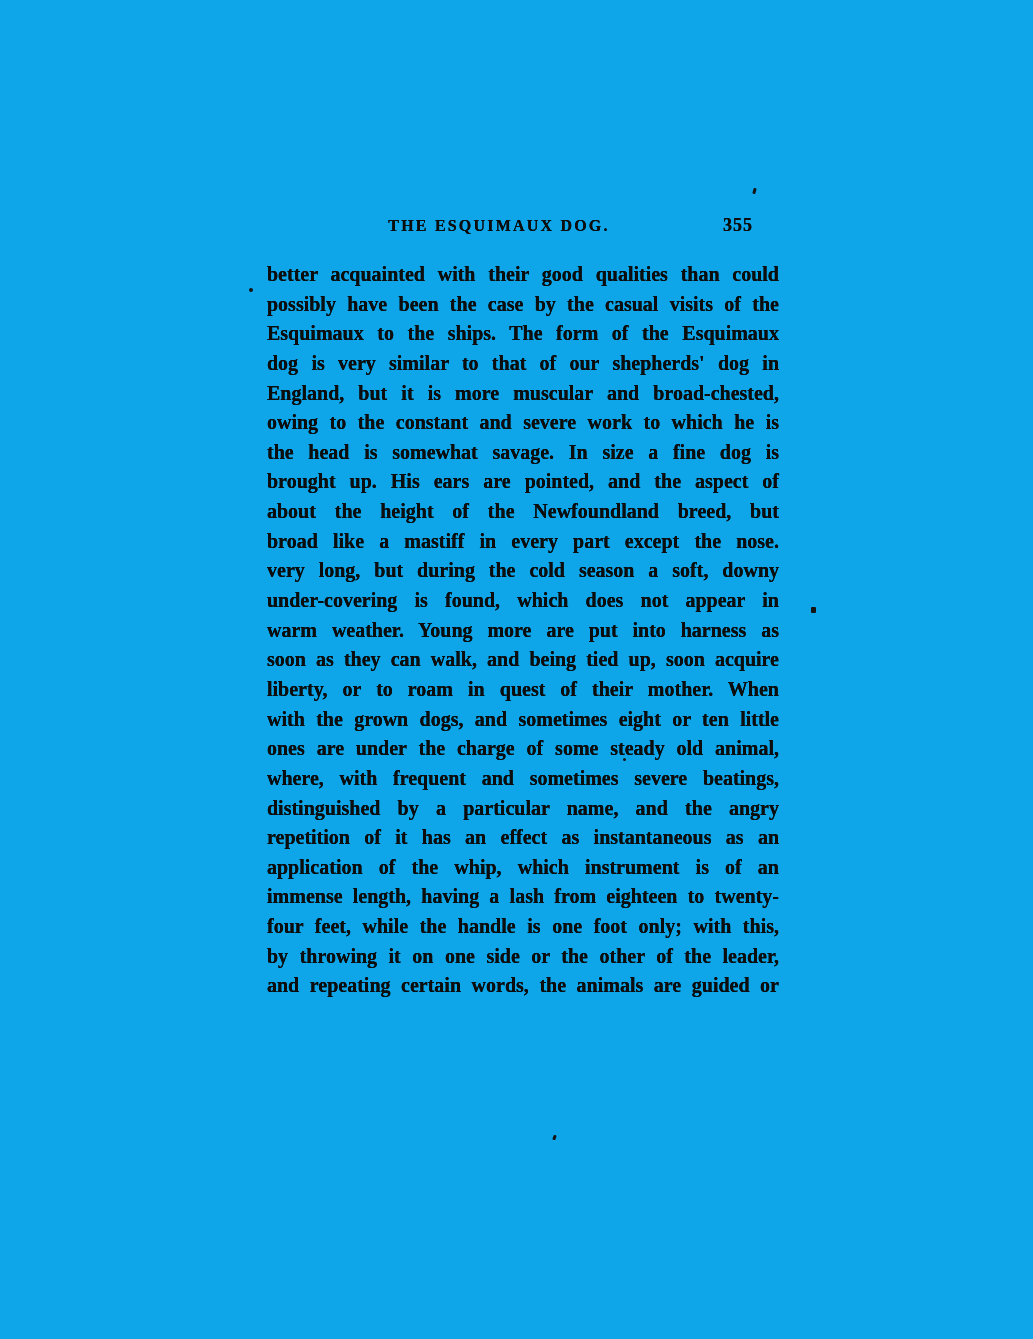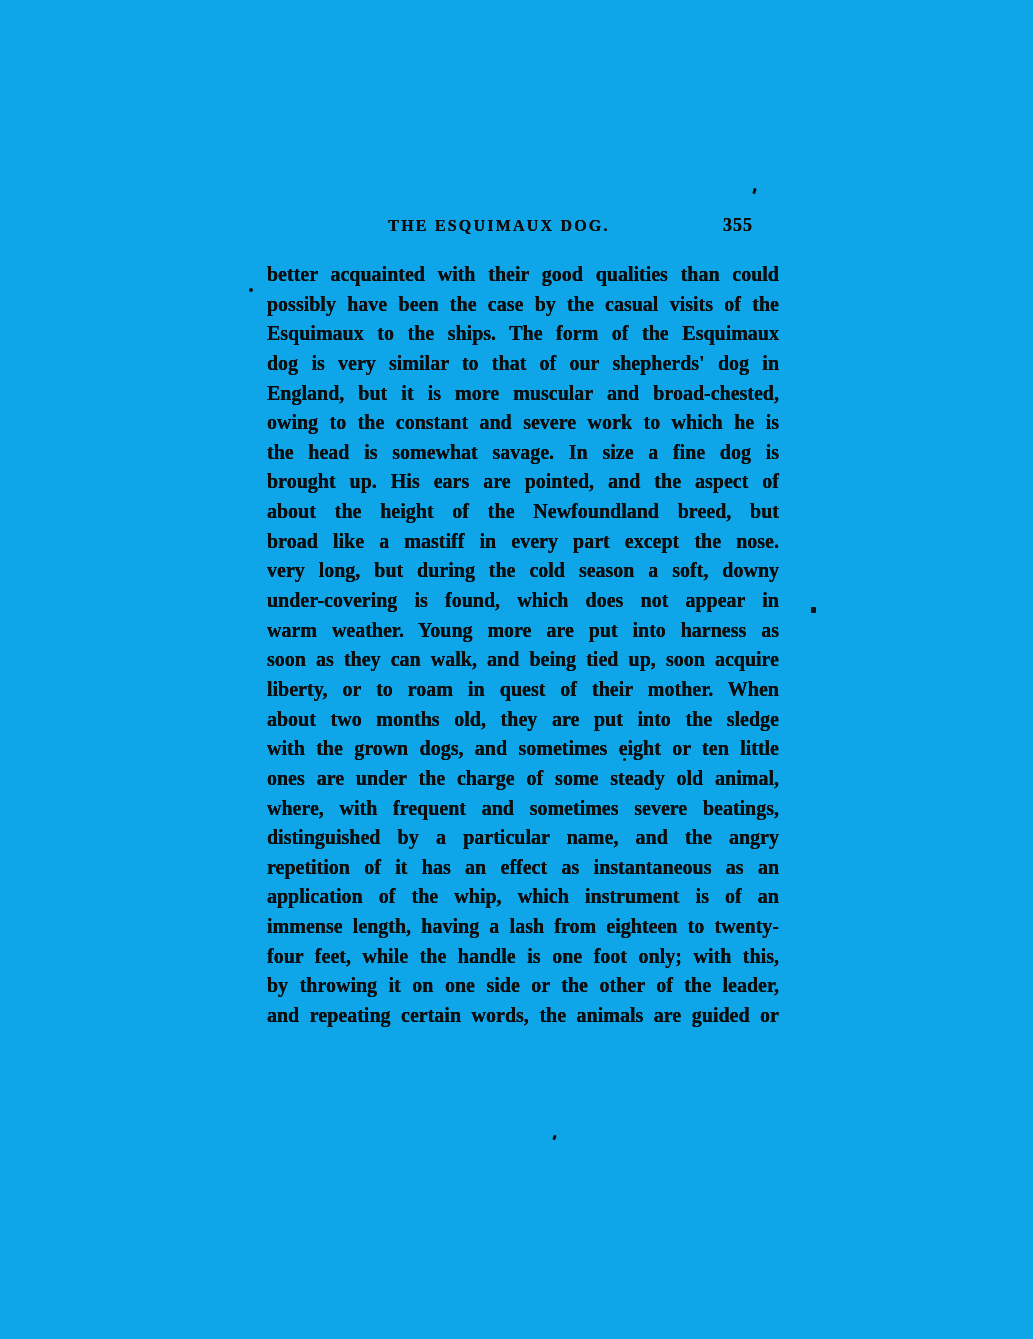--- a/index.html
+++ b/index.html
@@ -96,21 +96,20 @@
     <div class="text-line">owing to the constant and severe work to which he is</div>
     <div class="text-line">the head is somewhat savage. In size a fine dog is</div>
     <div class="text-line">brought up. His ears are pointed, and the aspect of</div>
     <div class="text-line">about the height of the Newfoundland breed, but</div>
     <div class="text-line">broad like a mastiff in every part except the nose.</div>
     <div class="text-line">very long, but during the cold season a soft, downy</div>
     <div class="text-line">under-covering is found, which does not appear in</div>
     <div class="text-line">warm weather. Young more are put into harness as</div>
     <div class="text-line">soon as they can walk, and being tied up, soon acquire</div>
     <div class="text-line">liberty, or to roam in quest of their mother. When</div>
-    <div class="text-line">about two months old, they are put into the sledge</div>
     <div class="text-line">with the grown dogs, and sometimes eight or ten little</div>
     <div class="text-line">ones are under the charge of some steady old animal,</div>
     <div class="text-line">where, with frequent and sometimes severe beatings,</div>
     <div class="text-line">distinguished by a particular name, and the angry</div>
     <div class="text-line">repetition of it has an effect as instantaneous as an</div>
     <div class="text-line">application of the whip, which instrument is of an</div>
     <div class="text-line">immense length, having a lash from eighteen to twenty-</div>
     <div class="text-line">four feet, while the handle is one foot only; with this,</div>
     <div class="text-line">by throwing it on one side or the other of the leader,</div>
     <div class="text-line">and repeating certain words, the animals are guided or</div>

